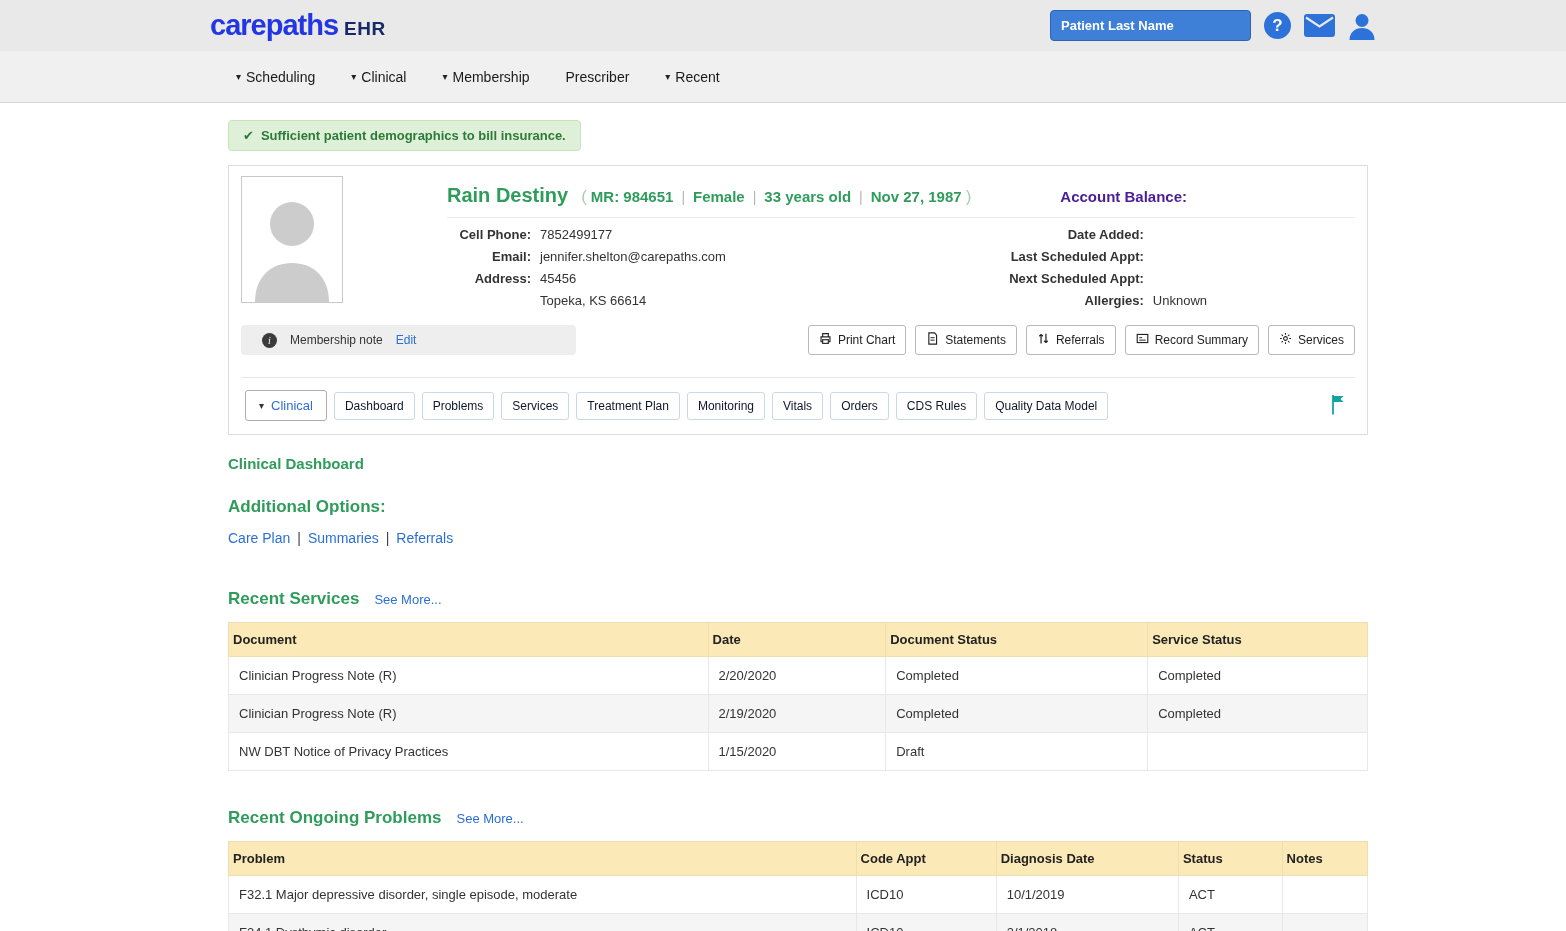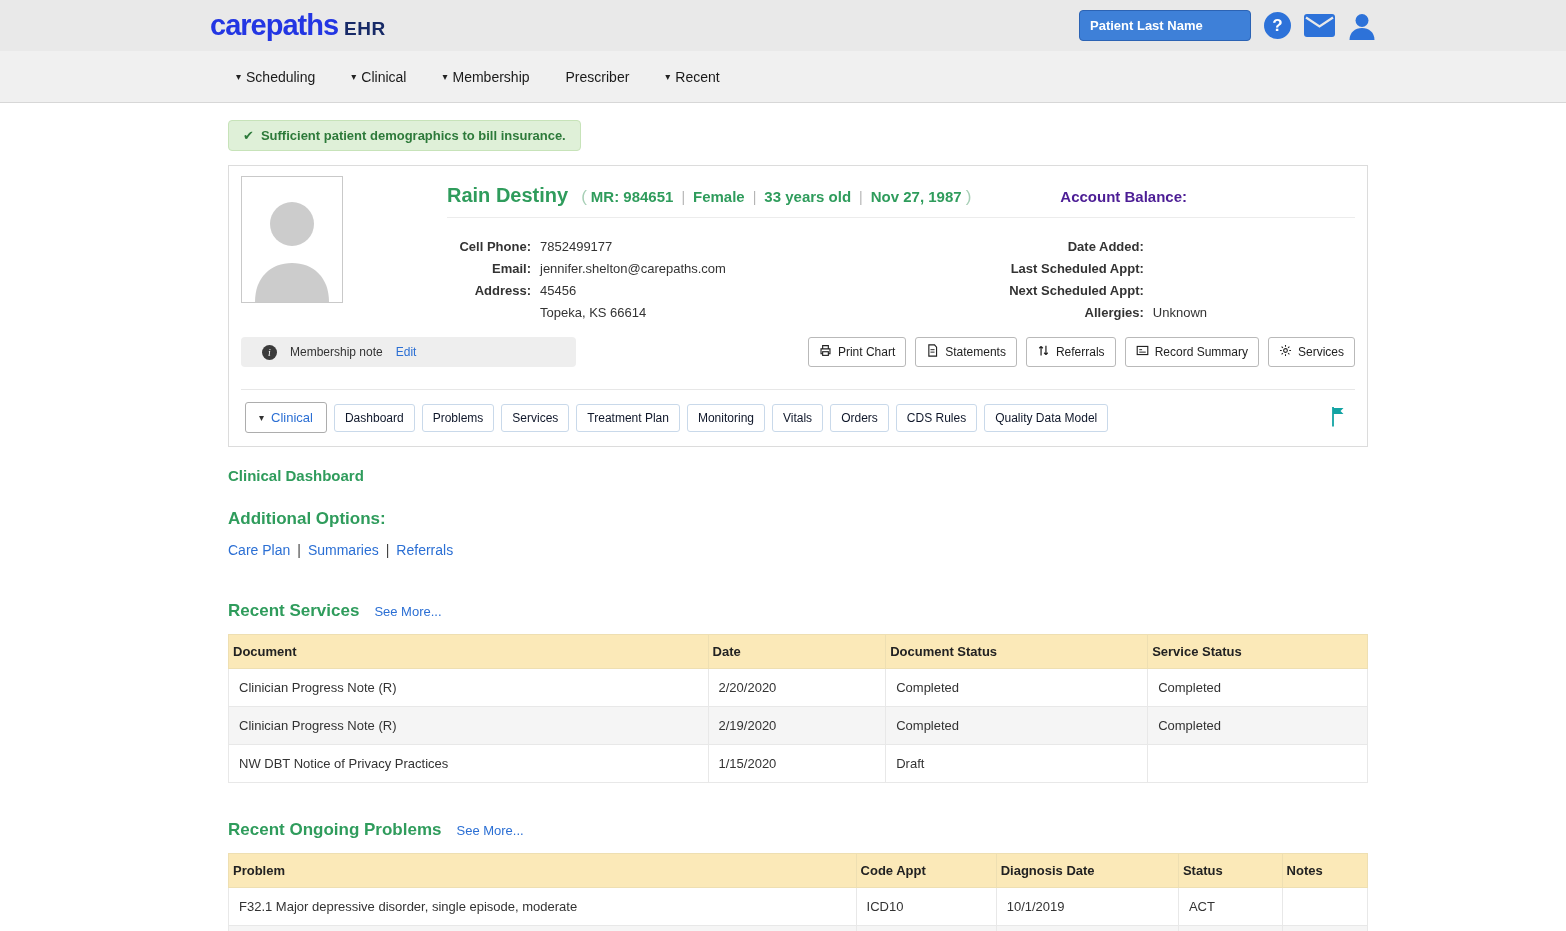--- a/index.html
+++ b/index.html
@@ -10,21 +10,21 @@
     font-size:13px; color:#333;
   }
   
   .topbar { height:51px; background:#e9e9e9; }
   .topbar-inner { height:51px; display:flex; align-items:center; padding:0 190px 0 210px; }
   .logo { display:flex; align-items:baseline; }
   .logo-main { color:#2336e3; font-weight:700; font-size:29px; letter-spacing:-1px; }
   .logo-suffix { color:#172a67; font-weight:700; font-size:19px; margin-left:6px; letter-spacing:0.5px; }
   .topbar-right { margin-left:auto; display:flex; align-items:center; gap:13px; }
   .patient-search {
-    width:172px; height:31px; background:#3e80d8; border:1px solid #2c63b4; border-radius:4px;
+    width:201px; height:31px; background:#3e80d8; border:1px solid #2c63b4; border-radius:4px;
     color:#fff; font-weight:700; font-size:13px; padding:0 10px;
     font-family:"Liberation Sans","DejaVu Sans",sans-serif;
   }
   .patient-search::placeholder { color:#fff; opacity:1; font-weight:700; }
   .help-circle {
     width:27px; height:27px; border-radius:50%; background:#2d72d9; color:#fff;
     font-weight:700; font-size:17px; line-height:27px; text-align:center; cursor:pointer;
   }
   .icon-btn { display:inline-flex; align-items:center; cursor:pointer; }
 
@@ -47,21 +47,21 @@
   .patient-card { margin-top:14px; background:#fff; border:1px solid #dcdcdc; padding:10px 12px 0 12px; }
   .card-top { display:flex; }
   .avatar { width:102px; height:127px; border:1px solid #c9c9c9; background:#fff; flex:0 0 auto; overflow:hidden; }
   .patient-info { flex:1; padding-left:104px; padding-top:8px; }
   .name-row { display:flex; align-items:baseline; }
   .pname { color:#2f9c5c; font-size:20px; font-weight:700; margin-right:9px; }
   .paren { color:#a7cfb6; font-size:17px; margin:0 4px; }
   .pmeta { color:#2f9c5c; font-size:15px; font-weight:700; }
   .name-row .sep { color:#b5b5b5; font-weight:400; padding:0 8px; font-size:14px; }
   .balance { margin-left:auto; margin-right:168px; color:#4c1d95; font-size:15px; font-weight:700; }
-  .details-row { display:flex; margin-top:10px; border-top:1px solid #ececec; padding-top:18px; }
+  .details-row { display:flex; margin-top:10px; border-top:1px solid #ececec; padding-top:6px; }
   .drow { line-height:22px; font-size:13px; display:flex; }
   .dlabel { display:inline-block; text-align:right; font-weight:700; color:#333; margin-right:9px; }
   .dleft .dlabel { min-width:84px; }
   .dright { margin-left:auto; margin-right:148px; }
   .dright .dlabel { min-width:188px; }
   .dval { color:#333; }
 
   .card-mid { display:flex; justify-content:space-between; align-items:center; margin-top:13px; }
   .membership-bar {
     width:335px; height:30px; background:#eeeeee; border-radius:4px;

